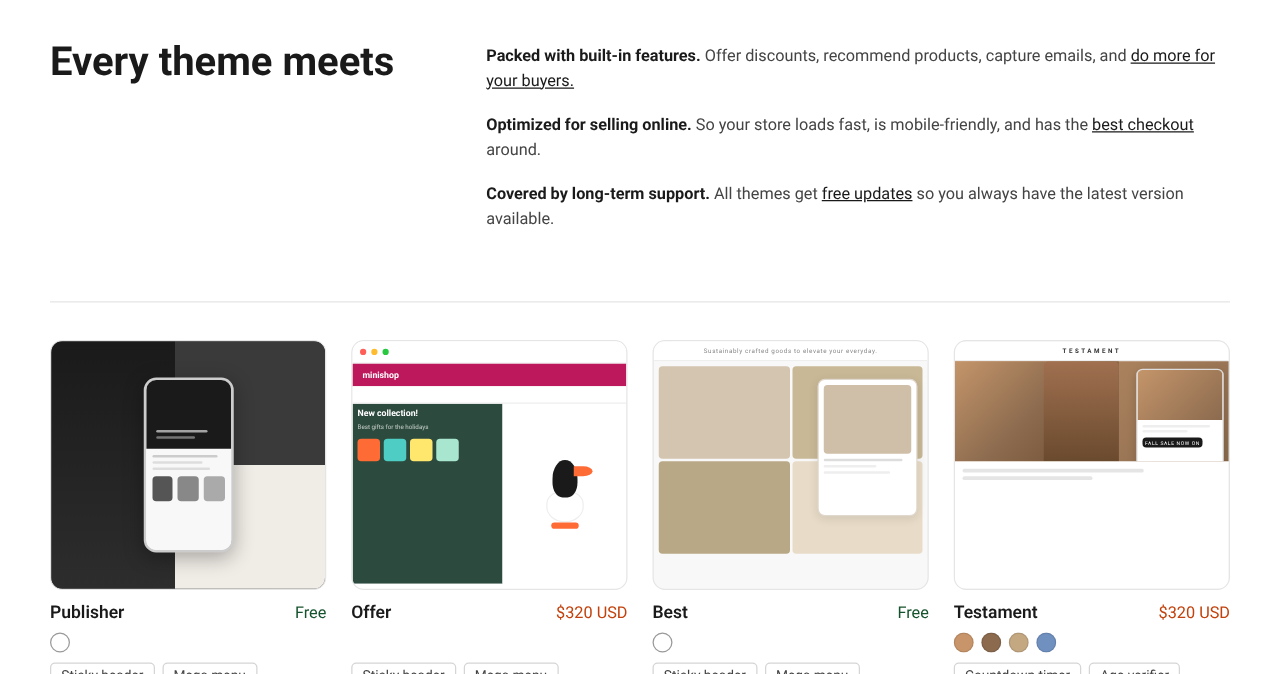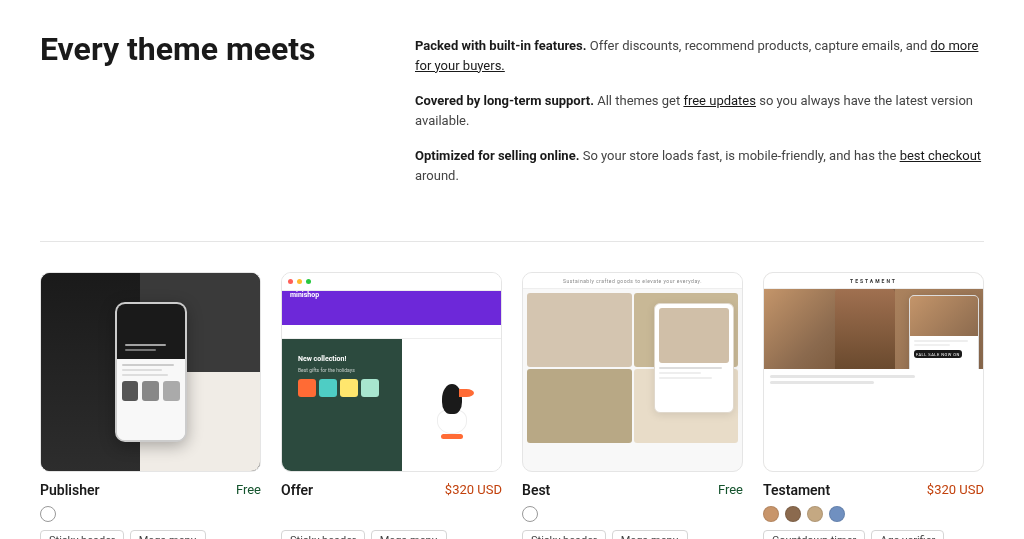--- a/index.html
+++ b/index.html
@@ -9,21 +9,21 @@
       color: #1a1a1a;
       font-size: 14px;
     }
     .page-wrapper {
       max-width: 1024px;
       margin: 0 auto;
       padding: 30px 40px;
     }
     .hero-section {
       display: flex;
-      gap: 55px;
+      gap: 29px;
       margin-bottom: 40px;
       justify-content: space-between;
     }
     .hero-left {
       flex: 0 0 320px;
     }
     .hero-title {
       font-size: 32px;
       font-weight: 700;
       line-height: 1.2;
@@ -95,45 +95,45 @@
       align-items: center;
       padding: 0 6px;
       gap: 4px;
     }
     .murmel-dot {
       width: 5px;
       height: 5px;
       border-radius: 50%;
     }
     .murmel-logo-bar {
-      background: #6d28d9;
-      height: 34px;
-      display: flex;
-      align-items: flex-start;
+      background: #be185d;
+      height: 18px;
+      display: flex;
+      align-items: center;
       padding: 0 8px;
     }
     .murmel-logo-text {
       color: #fff;
       font-size: 7px;
       font-weight: 700;
     }
     .murmel-nav {
       background: #fff;
       height: 14px;
       border-bottom: 1px solid #eee;
     }
     .murmel-body {
       display: flex;
       height: calc(100% - 54px);
       overflow: hidden;
     }
     .murmel-left-panel {
       width: 55%;
       background: #2c4a3e;
-      padding: 16px;
+      padding: 4px;
       color: #fff;
       font-size: 5px;
     }
     .murmel-left-title {
       font-size: 7px;
       font-weight: 700;
       color: #fff;
       margin-bottom: 4px;
     }
     .murmel-right-panel {
@@ -202,20 +202,21 @@
       height: 3px;
       background: #e5e5e5;
       border-radius: 2px;
       margin-bottom: 3px;
       width: 70%;
     }
 
     .theme-meta {
       display: flex;
       justify-content: space-between;
+      align-items: center;
       margin-bottom: 8px;
     }
     .theme-name {
       font-size: 14px;
       font-weight: 600;
       color: #1a1a1a;
     }
     .theme-price {
       font-size: 13px;
       color: #c2410c;
@@ -265,30 +266,30 @@
         <span>Every theme meets</span><br>
       </h1>
     </div>
     <div class="hero-right">
       <div class="feature-item">
         <strong>Packed with built-in features.</strong>
         <span> Offer discounts, recommend products, capture emails, and </span>
         <a href="#">do more for your buyers.</a>
       </div>
       <div class="feature-item">
+        <strong>Optimized for selling online.</strong>
+        <span> So your store loads fast, is mobile-friendly, and has the </span>
+        <a href="#">best checkout</a>
+        <span> around.</span>
+      </div>
+      <div class="feature-item">
         <strong>Covered by long-term support.</strong>
         <span> All themes get </span>
         <a href="#">free updates</a>
         <span> so you always have the latest version available.</span>
-      </div>
-      <div class="feature-item">
-        <strong>Optimized for selling online.</strong>
-        <span> So your store loads fast, is mobile-friendly, and has the </span>
-        <a href="#">best checkout</a>
-        <span> around.</span>
       </div>
     </div>
   </div>
 
   <hr class="divider">
 
   <div class="themes-grid">
 
     <div class="theme-card">
       <div class="theme-preview preview-publisher">

